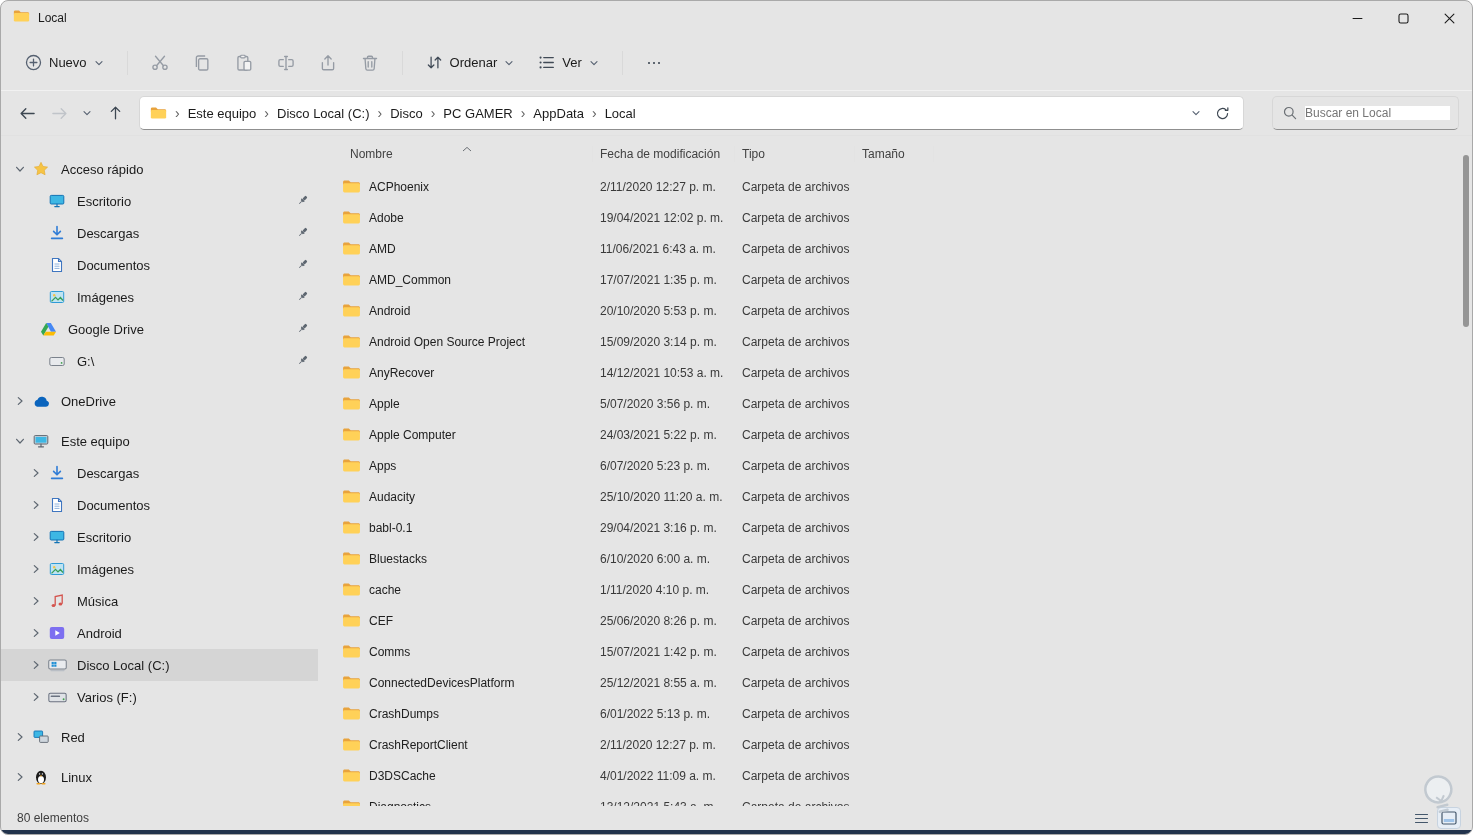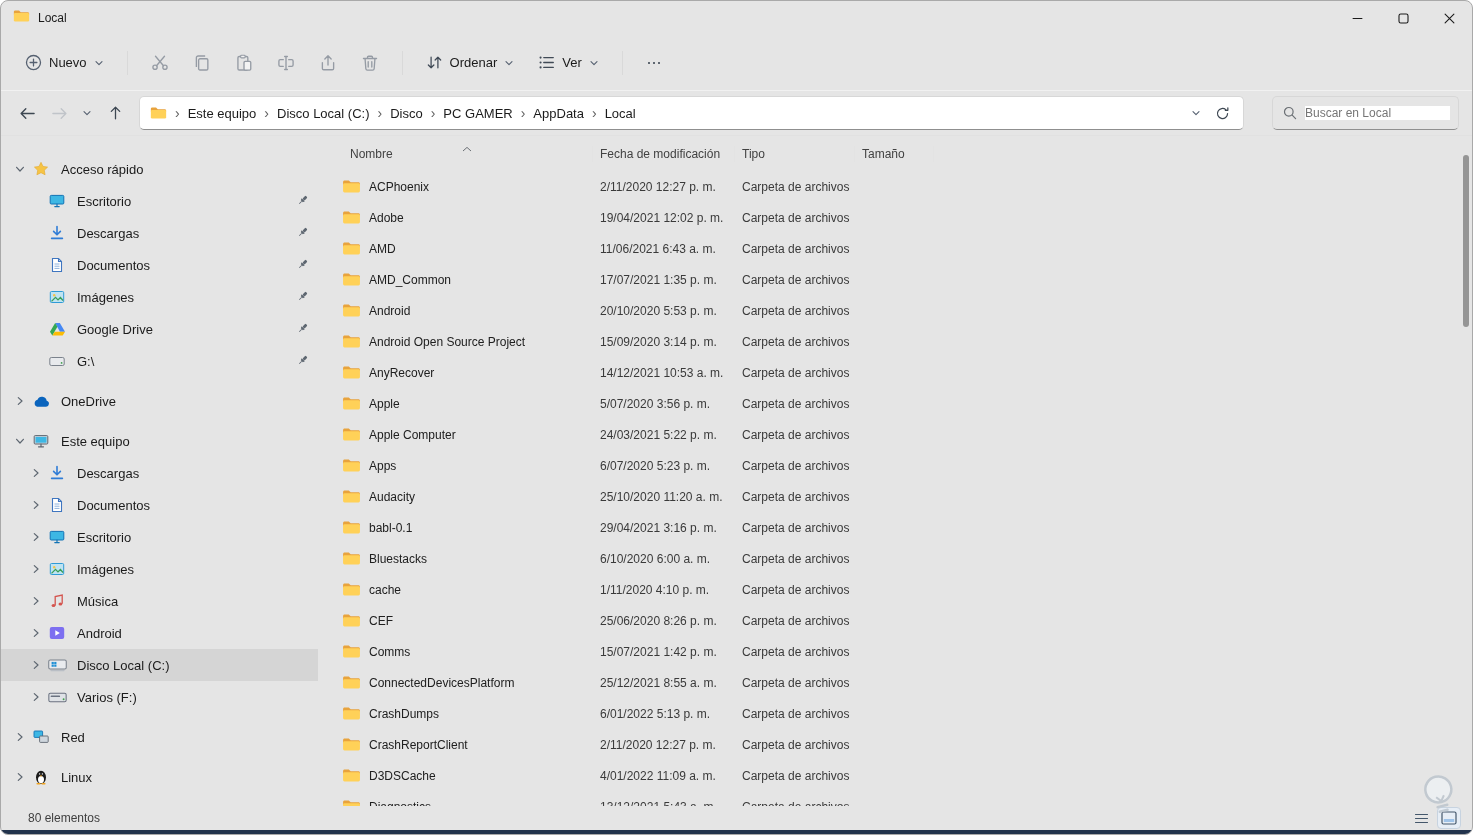--- a/index.html
+++ b/index.html
@@ -71,21 +71,21 @@
   .cell { font-size:12px; color:#202020; white-space:nowrap; overflow:hidden; }
   .cell.name { display:flex; align-items:center; gap:8px; }
   .cell.date, .cell.type, .cell.size { color:#3a3a3a; padding-left:8px; }
 
   .scrollbar { position:absolute; right:3px; top:142px; bottom:34px; width:6px; }
   .thumb { position:absolute; top:12px; width:6px; height:172px; background:#959595; border-radius:3px; }
 
   
   .statusbar { position:absolute; left:0; right:0; bottom:4px; height:24px; display:flex;
                align-items:center; justify-content:space-between; padding:0 12px 0 16px; }
-  .count { font-size:12px; color:#3f3f3f;margin-left:11px; }
+  .count { font-size:12px; color:#3f3f3f; }
   .view-toggles { display:flex; align-items:center; gap:6px; }
   .vt { display:flex; align-items:center; justify-content:center; width:22px; height:20px; border-radius:3px; }
   .vt.active { background:#e7eef6; outline:1px solid #c7d3e0; }
   .bottom-edge { position:absolute; left:0; right:0; bottom:0; height:4px; background:#22334c; }
 
   .watermark { position:absolute; right:8px; bottom:12px; transform:rotate(-14deg); opacity:.85; z-index:5; }
 </style>
 </head>
 <body>
 
@@ -370,21 +370,21 @@
           </span>
           <span class="slabel">Imágenes</span>
           <span class="pin"><svg width="13" height="13" viewBox="0 0 12 12">
               <g transform="rotate(45 6 6)" fill="#5d6670">
                 <rect x="4.7" y="0.8" width="2.6" height="4" rx="0.9"></rect>
                 <path d="M3.9 5h4.2L7.3 6.9H4.7z"></path>
                 <rect x="5.6" y="6.9" width="0.8" height="3.4" rx="0.4"></rect>
               </g>
             </svg></span>
         </div>
-        <div class="side-item" style="padding-left: 26px;">
+        <div class="side-item" style="padding-left: 17px;">
           <span class="chev"></span>
           <span class="sicon">
             <svg width="15" height="14" viewBox="0 0 16 14">
               <path d="M5.5 0.6h5L16 10H10.6z" fill="#4688f4"></path>
               <path d="M5.5 0.6L0 10l2.5 4 5.4-9.4z" fill="#34a853"></path>
               <path d="M2.5 14h11l2.5-4H5z" fill="#fbbc04"></path>
             </svg>
           </span>
           <span class="slabel">Google Drive</span>
           <span class="pin"><svg width="13" height="13" viewBox="0 0 12 12">

